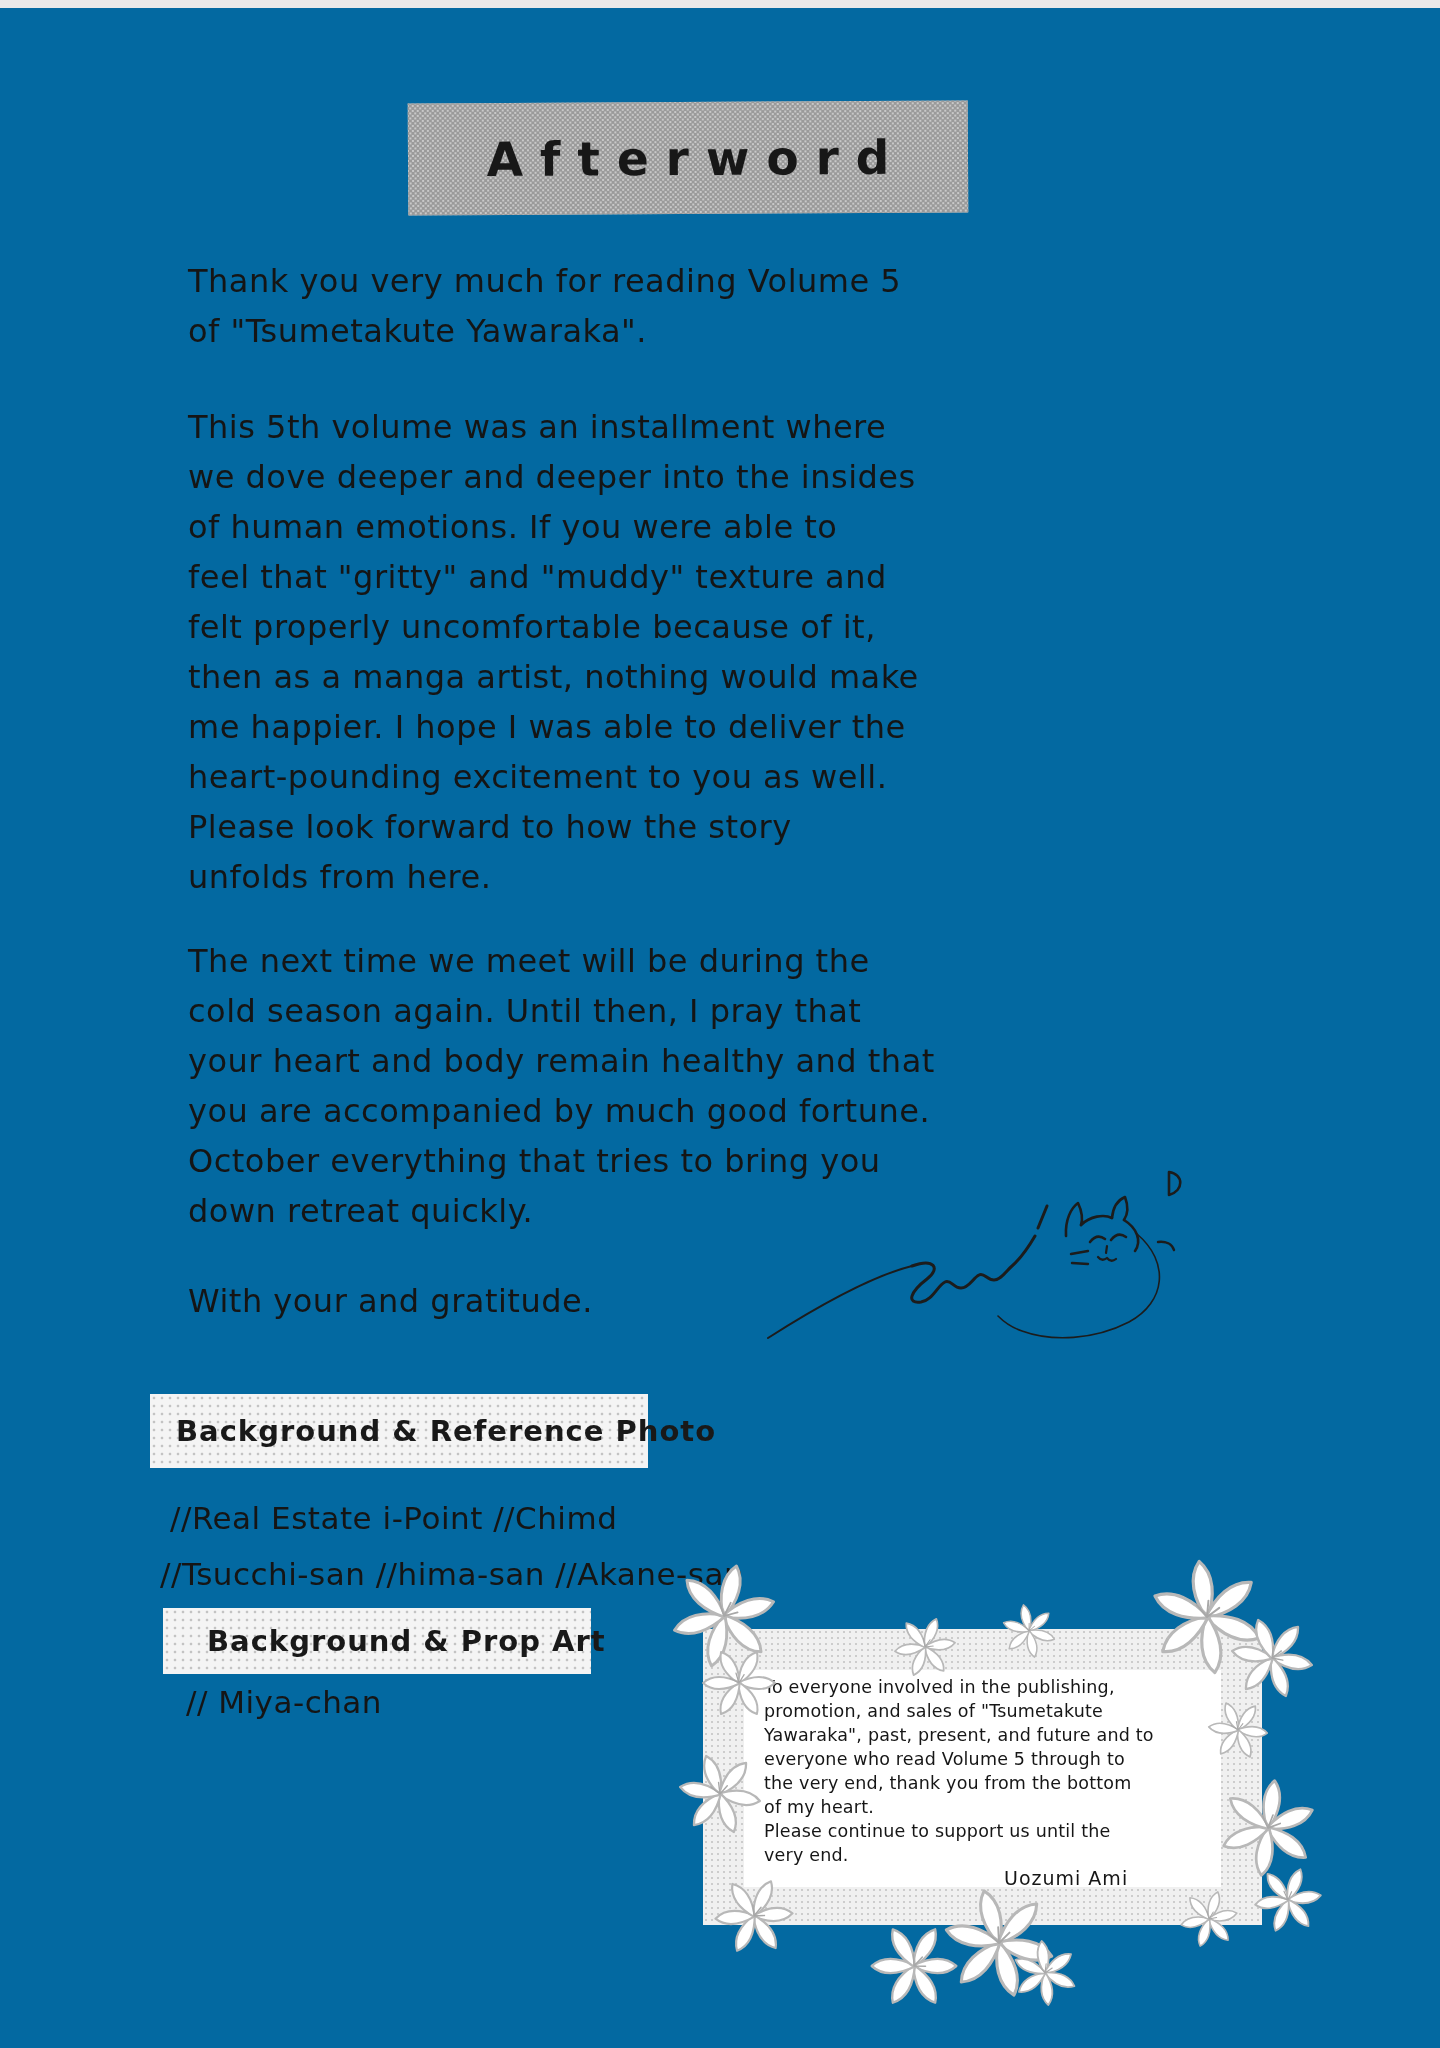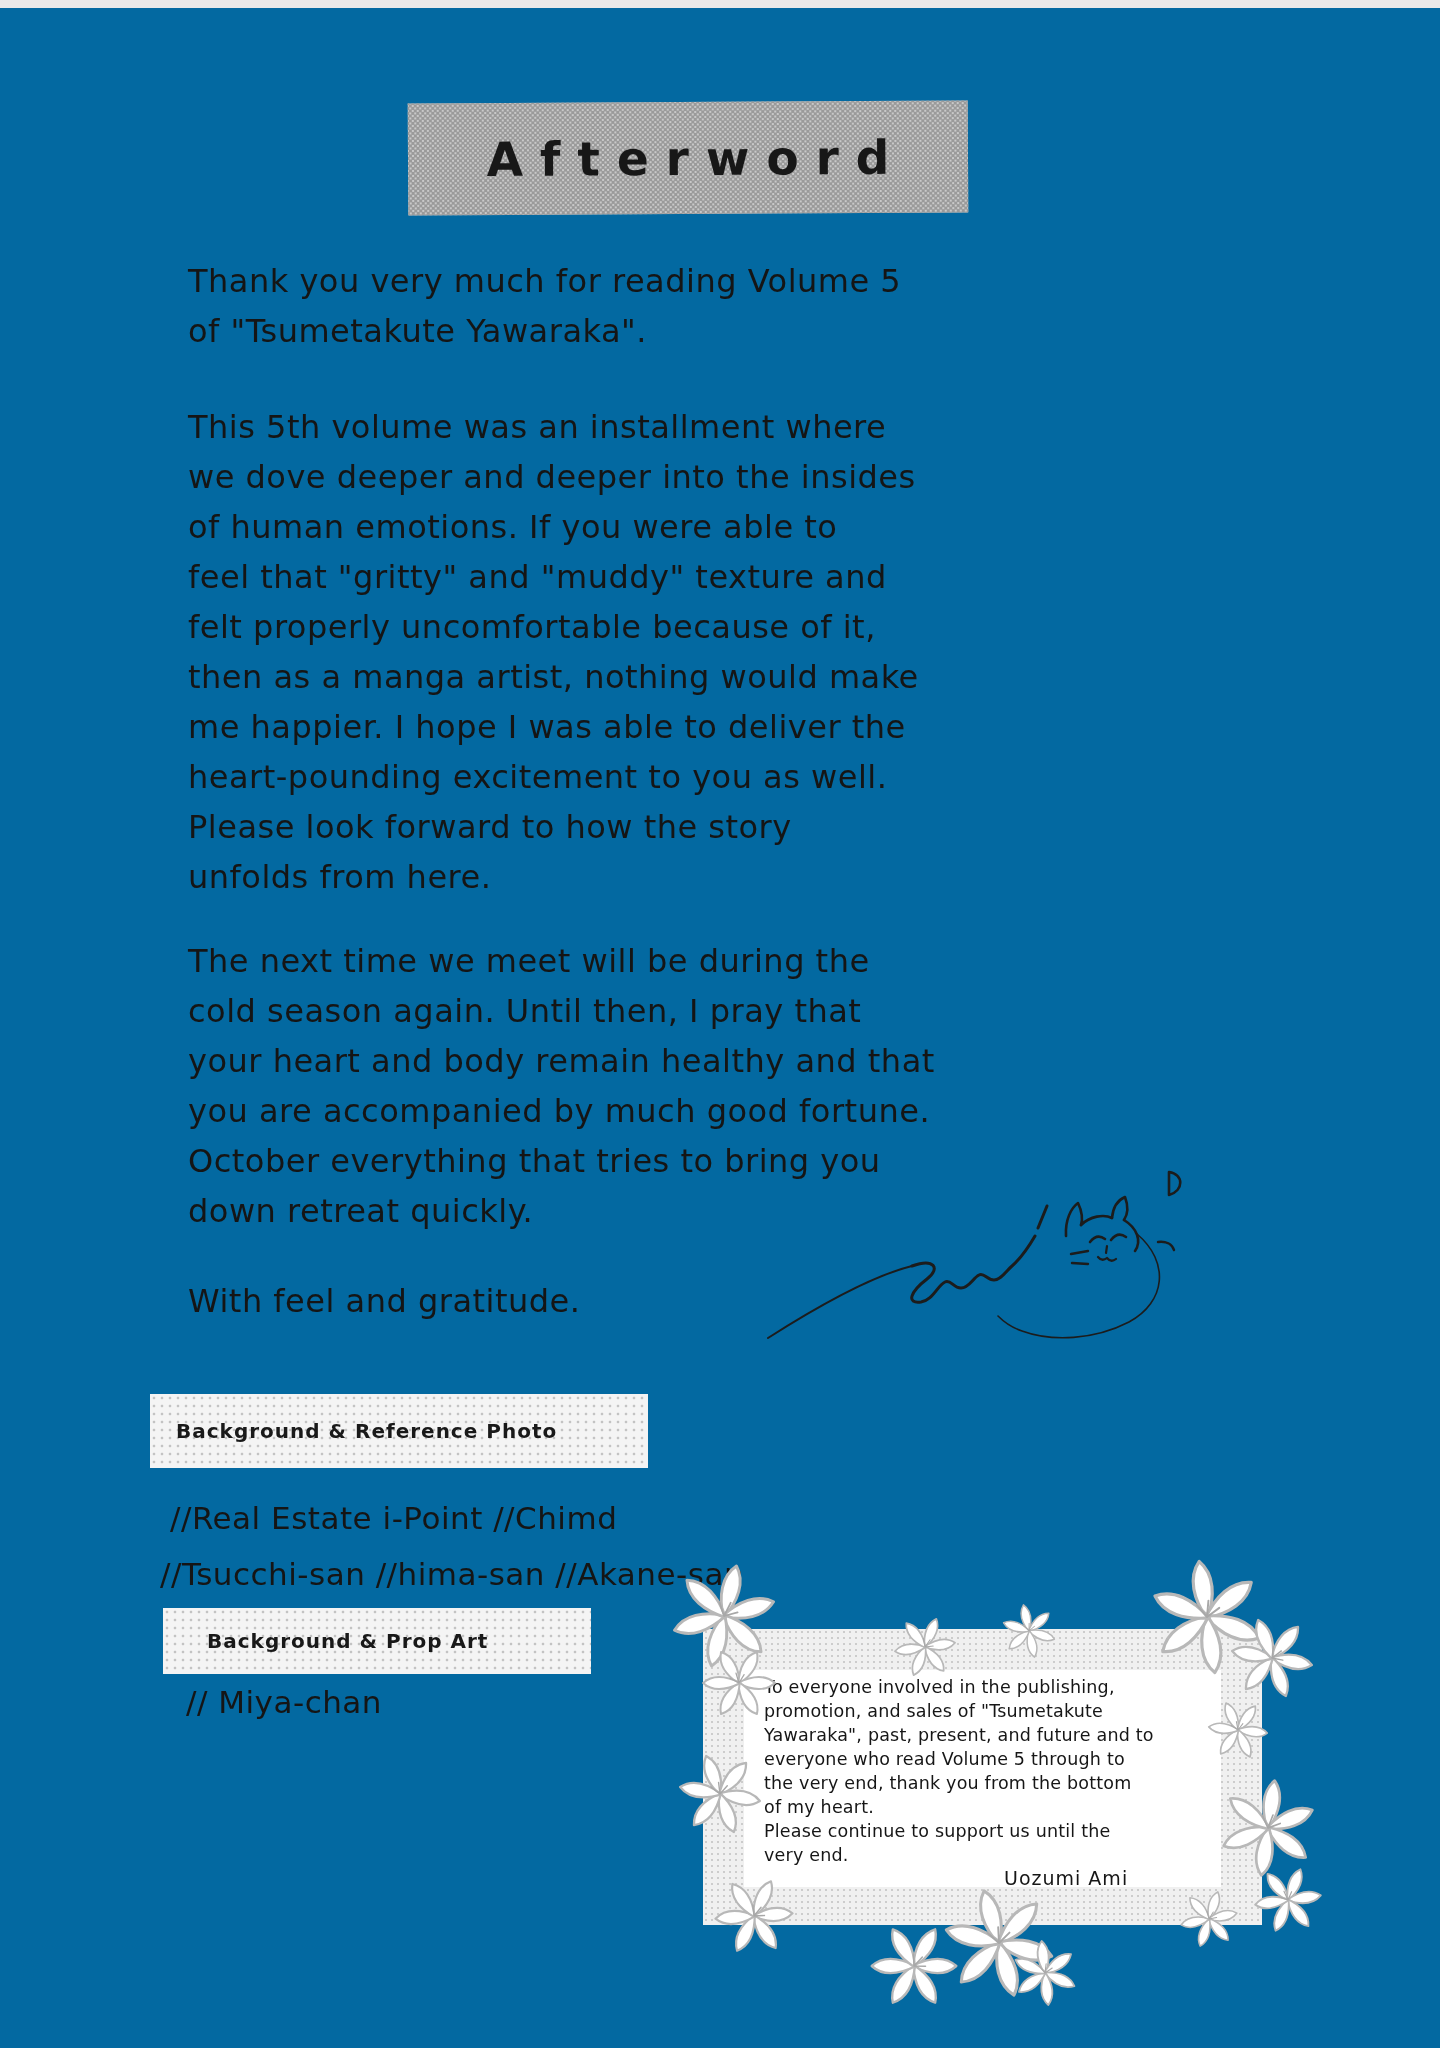--- a/index.html
+++ b/index.html
@@ -35,21 +35,21 @@
   
   .signature{position:absolute;left:760px;top:1148px;width:436px;height:204px;}
   
   .tone-head{
     position:absolute;height:74px;
     background-color:#f4f4f4;
     background-image:radial-gradient(circle,#c3c3c3 1.5px,rgba(0,0,0,0) 1.6px);
     background-size:8px 8px;
     display:flex;align-items:center;
   }
-  .tone-head .t{font-size:20px;font-weight:bold;letter-spacing:1px;color:#191919;white-space:nowrap;}
+  .tone-head .t{font-size:29px;font-weight:bold;letter-spacing:1px;color:#191919;white-space:nowrap;}
   .head-ref{left:150px;top:1386px;width:498px;}
   .head-ref .t{padding-left:26px;}
   .head-prop{left:163px;top:1600px;width:428px;height:66px;}
   .head-prop .t{padding-left:44px;}
   .credit-line{
     position:absolute;font-size:31px;letter-spacing:0.5px;white-space:nowrap;color:#151515;
   }
   .cl1{left:170px;top:1492px;}
   .cl2{left:160px;top:1548px;}
   .cl3{left:186px;top:1676px;}
@@ -113,21 +113,21 @@
 me happier. I hope I was able to deliver the
 heart-pounding excitement to you as well.
 Please look forward to how the story
 unfolds from here.</div>
   <div class="para p3">The next time we meet will be during the
 cold season again. Until then, I pray that
 your heart and body remain healthy and that
 you are accompanied by much good fortune.
 October everything that tries to bring you
 down retreat quickly.</div>
-  <div class="para p4">With feel and gratitude.</div>
+  <div class="para p4">With your and gratitude.</div>
 
   <svg class="signature" viewBox="0 0 436 204">
     <g fill="none" stroke="#1c1c1c" stroke-linecap="round" stroke-linejoin="round">
 
       <path d="M8 182 C55 152 112 120 152 110" stroke-width="2"></path>
 
       <path d="M152 110 C174 102 181 112 167 123 C150 136 146 148 161 146 C173 144 177 130 185 126 C191 123 193 132 201 132 C209 132 213 122 219 119 C224 116 227 124 234 124 C241 124 246 115 252 110 C260 103 268 92 275 80" stroke-width="3"></path>
 
       <path d="M278 72 L287 50" stroke-width="3"></path>
 

